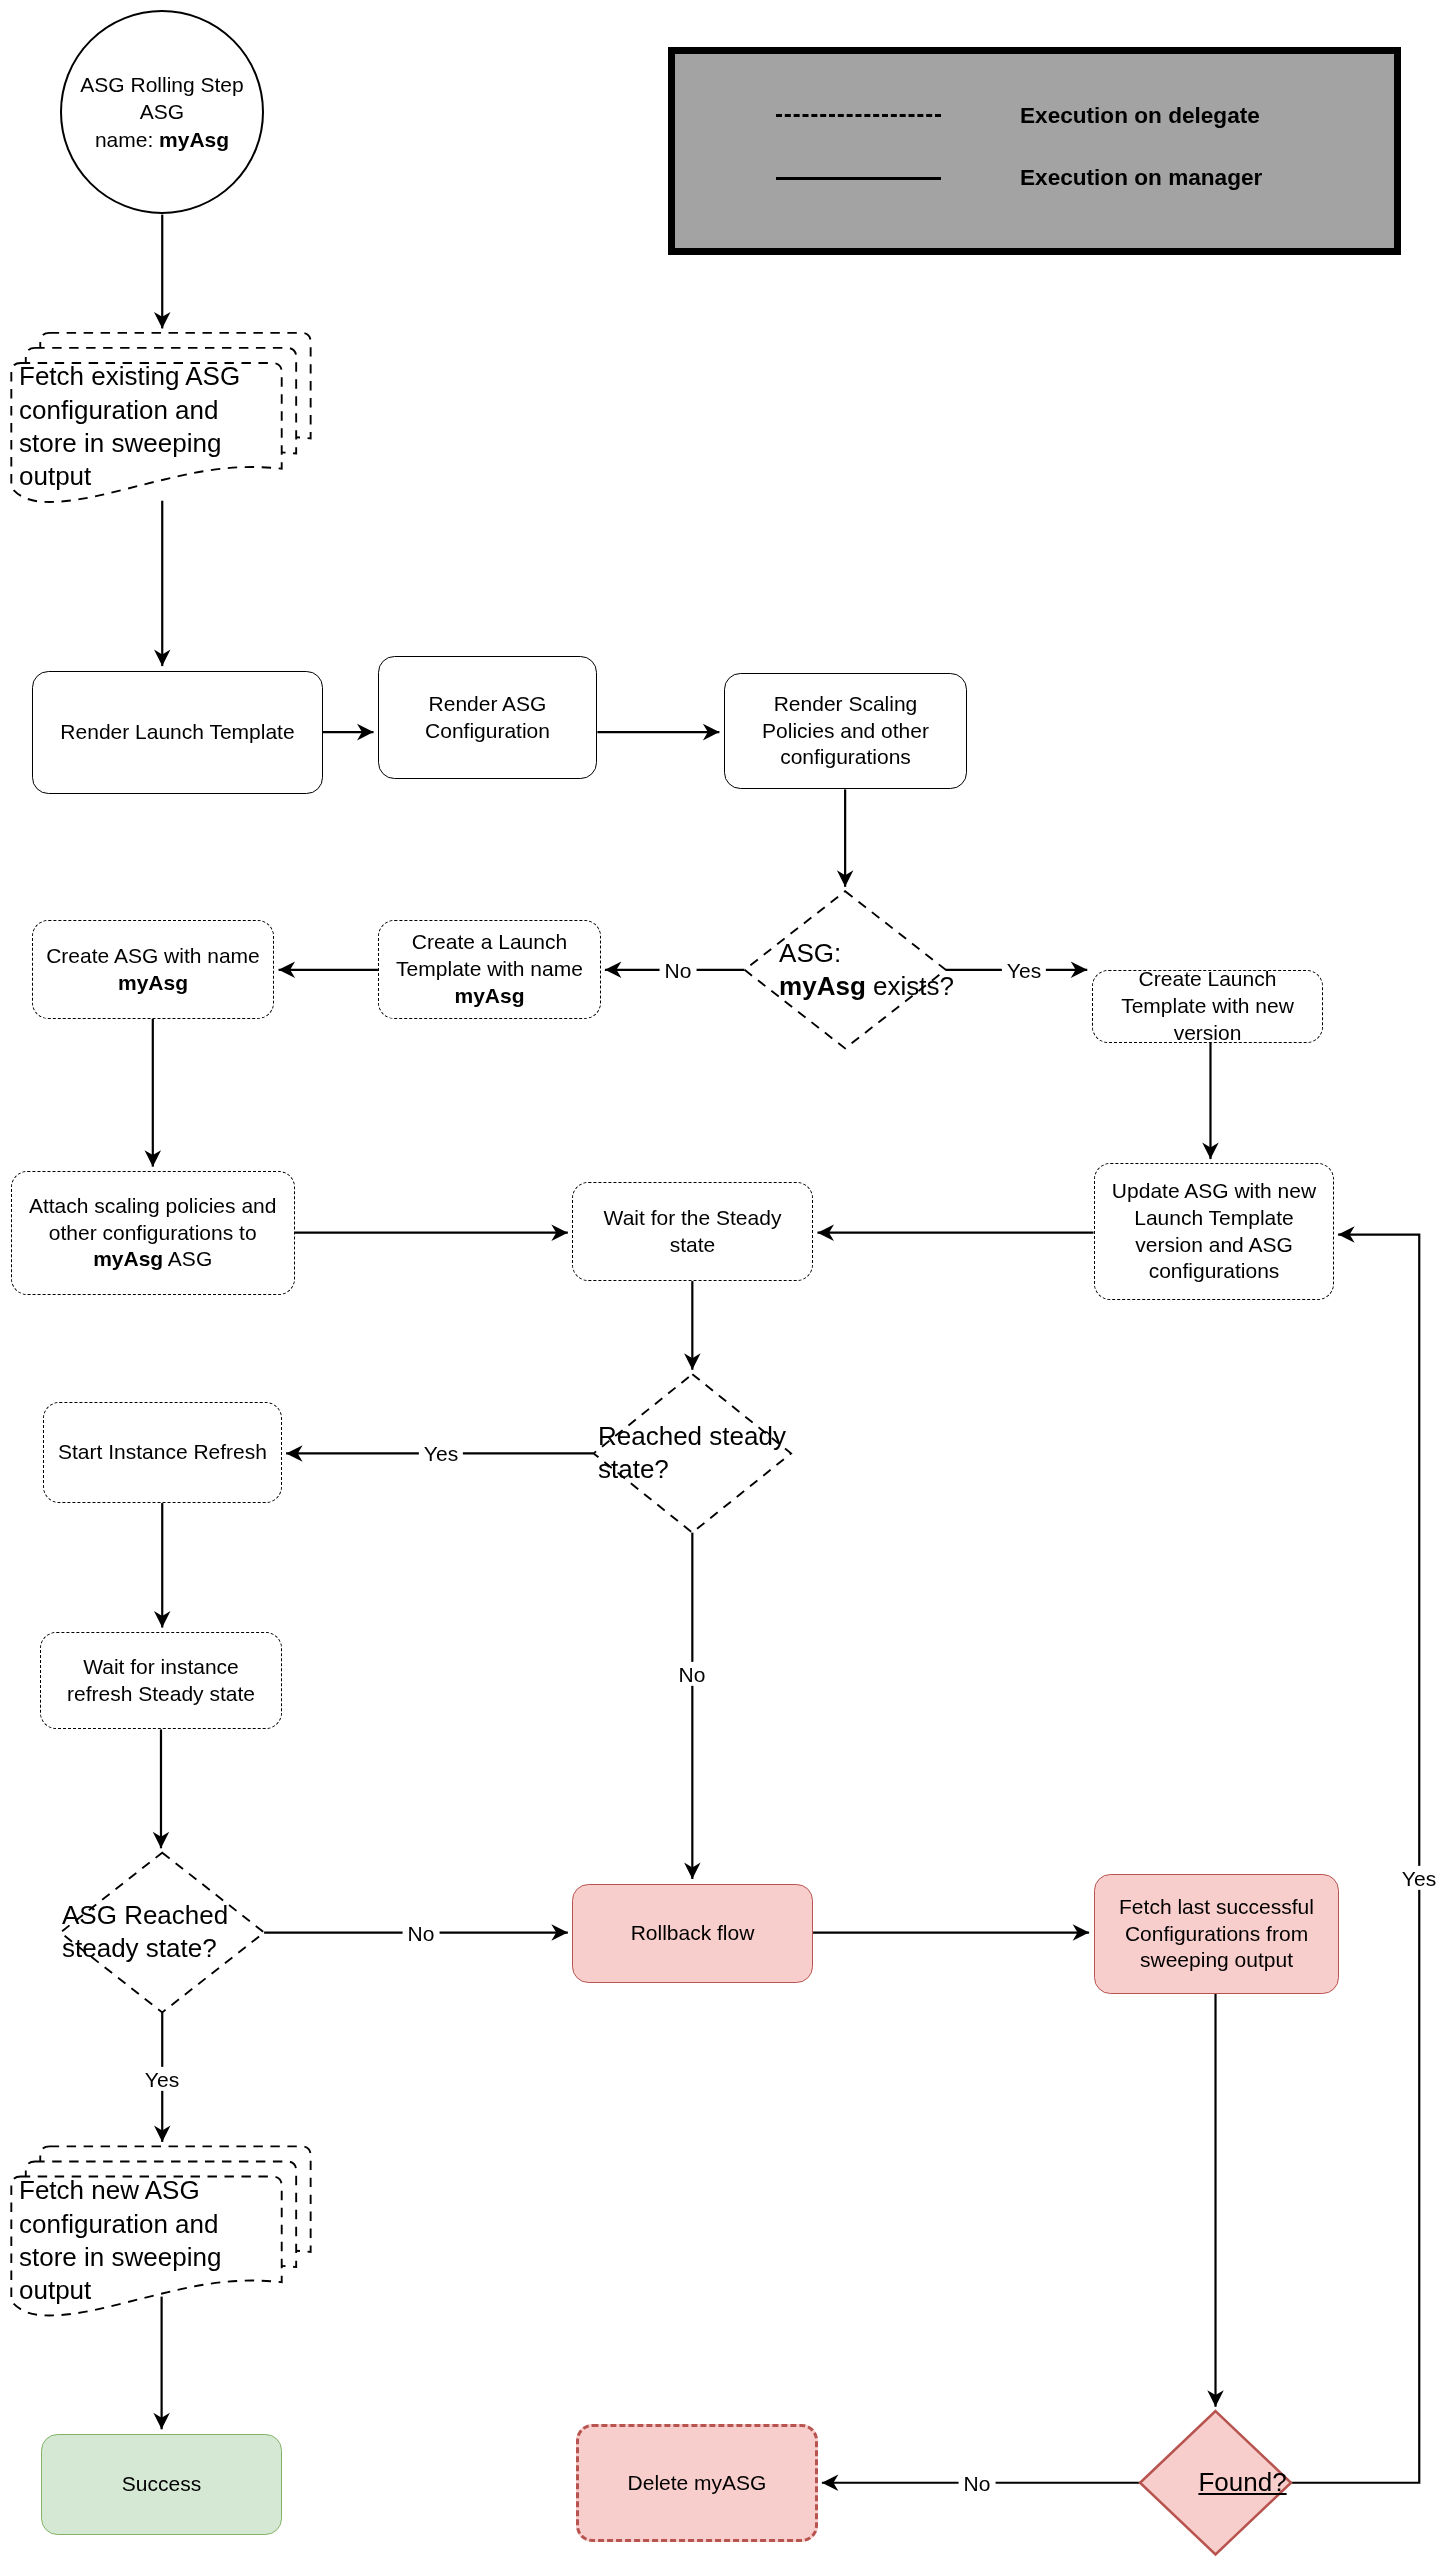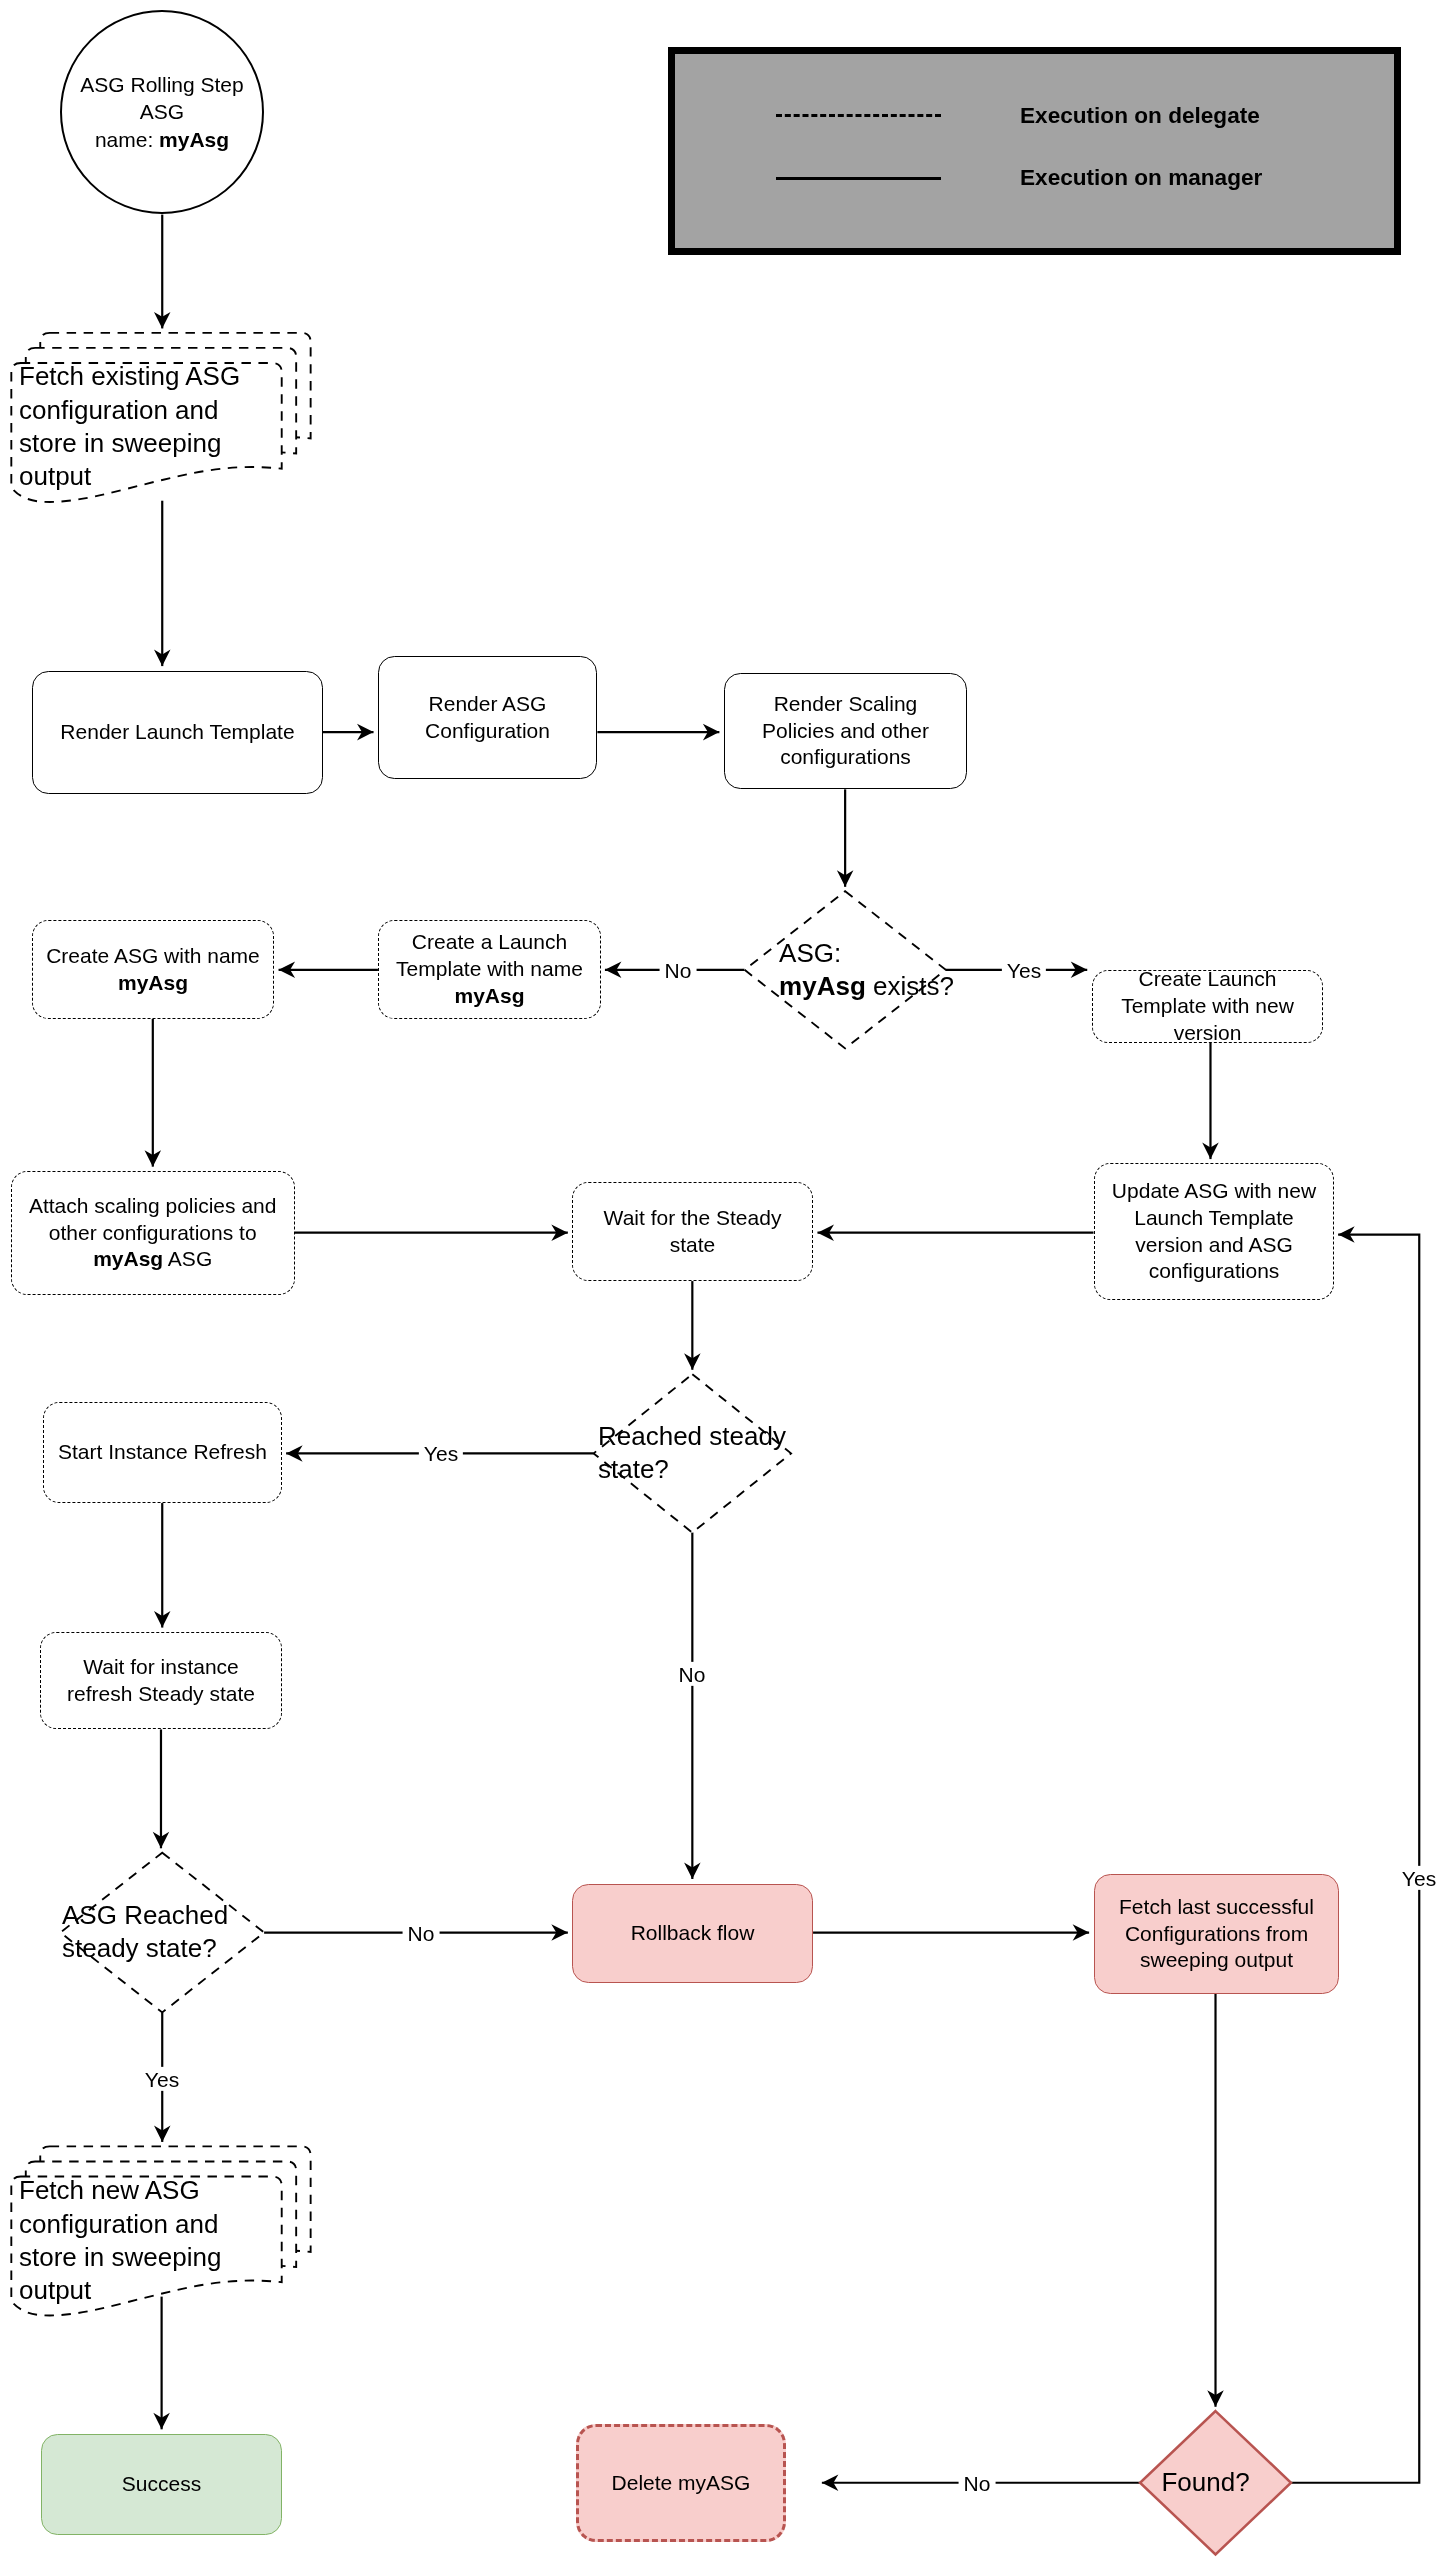--- a/index.html
+++ b/index.html
@@ -161,34 +161,34 @@
 
   <div class="overlay-text" style="left:772px;top:923px;width:189px;height:94px;">
     <span><span>ASG:</span><br><b>myAsg</b><span> exists?</span></span>
   </div>
   <div class="overlay-text" style="left:598px;top:1406px;width:189px;height:94px;">
     <span>Reached steady state?</span>
   </div>
   <div class="overlay-text" style="left:62px;top:1885px;width:201px;height:94px;">
     <span>ASG Reached steady state?</span>
   </div>
-  <div class="overlay-text" style="left:1130px;top:2451px;width:151px;height:63px;">
+  <div class="overlay-text" style="left:1167px;top:2451px;width:151px;height:63px;text-decoration:underline;">
     <span>Found?</span>
   </div>
 
   <div class="node red-solid" style="left:572px;top:1884px;width:241px;height:99px;">
     <span>Rollback flow</span>
   </div>
   <div class="node red-solid" style="left:1094px;top:1874px;width:245px;height:120px;">
     <span>Fetch last successful Configurations from sweeping output</span>
   </div>
   <div class="node green" style="left:41px;top:2434px;width:241px;height:101px;">
     <span>Success</span>
   </div>
-  <div class="node red-dashed" style="left:576px;top:2424px;width:210px;height:118px;border-radius:20px;">
+  <div class="node red-dashed" style="left:576px;top:2424px;width:242px;height:118px;">
     <span>Delete myASG</span>
   </div>
 
   <div class="edge-label" style="left:678px;top:970px;">No</div>
   <div class="edge-label" style="left:1024px;top:970px;">Yes</div>
   <div class="edge-label" style="left:441px;top:1453px;">Yes</div>
   <div class="edge-label" style="left:692px;top:1674px;">No</div>
   <div class="edge-label" style="left:421px;top:1933px;">No</div>
   <div class="edge-label" style="left:162px;top:2079px;">Yes</div>
   <div class="edge-label" style="left:977px;top:2483px;">No</div>

